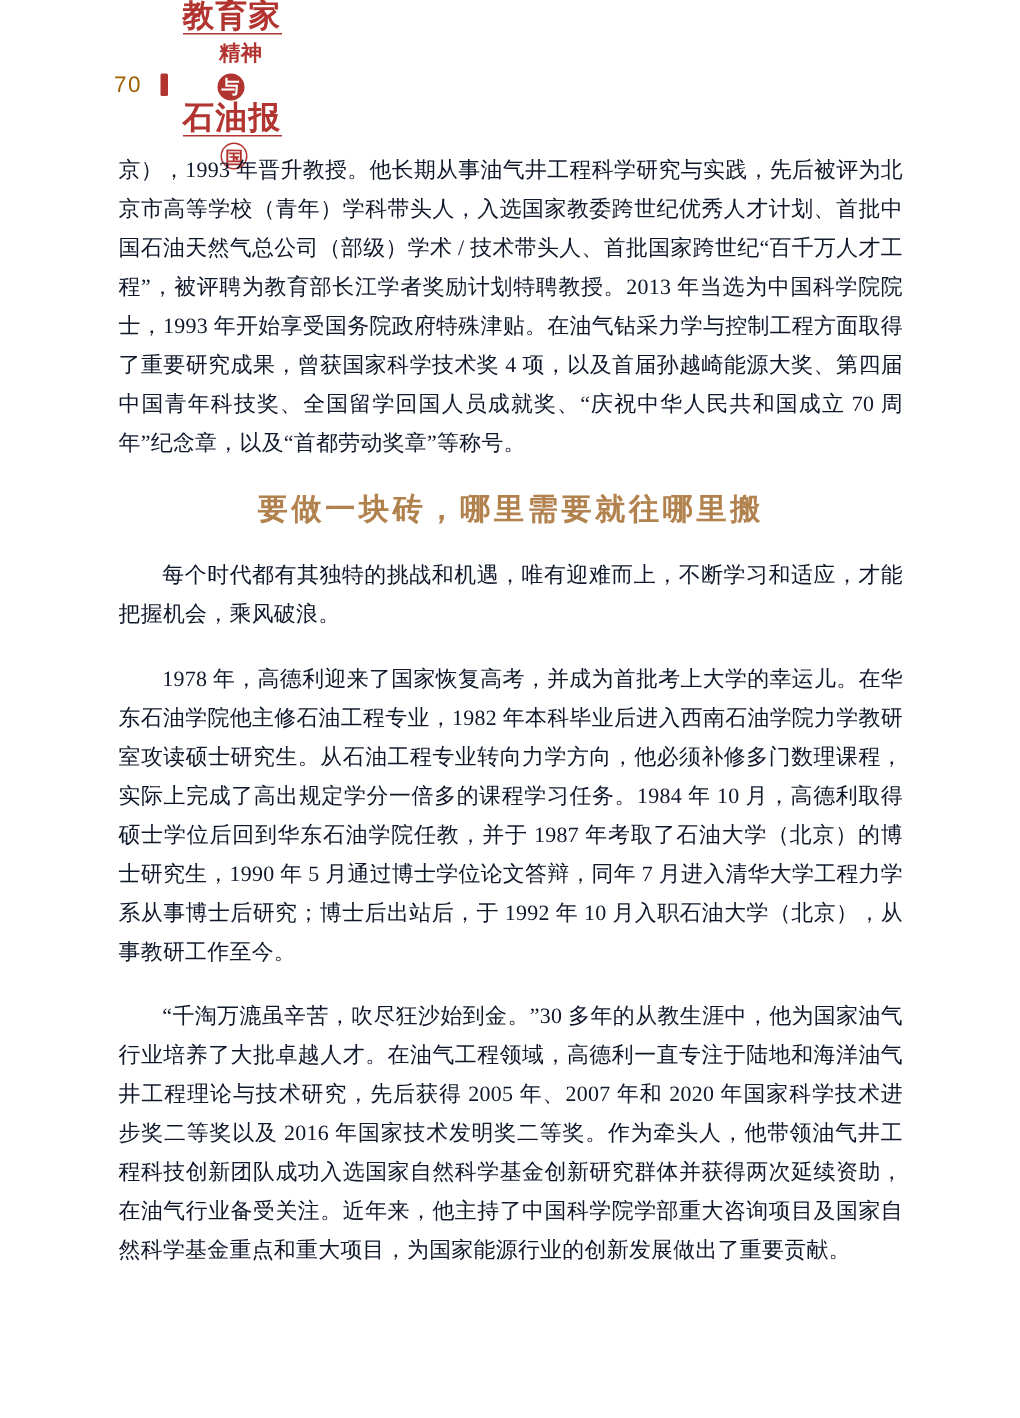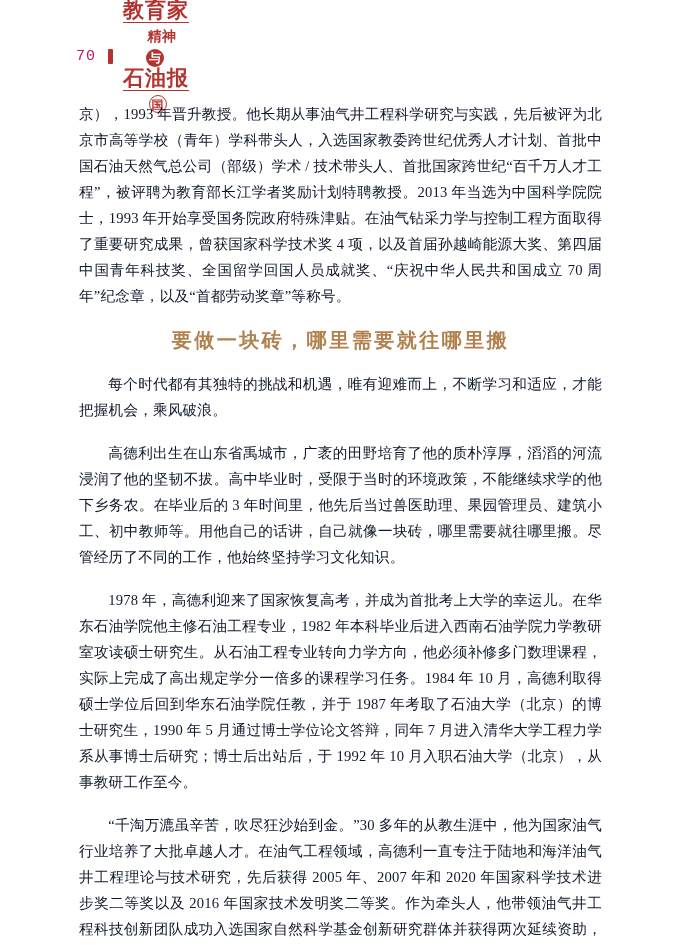--- a/index.html
+++ b/index.html
@@ -15,23 +15,23 @@
   
   .header {
     position: absolute;
     top: 42px;
     left: 76px;
     display: flex;
     align-items: center;
     height: 28px;
   }
   .page-number {
-    font-family: Liberation Mono, monospace;
+    font-family: Liberation Sans, sans-serif;
     font-size: 15px;
-    color: #be185d;
+    color: #a16207;
     letter-spacing: 1px;
   }
   .header-bar {
     width: 5px;
     height: 15px;
     background: #b23430;
     margin: 0 10px 0 12px;
     border-radius: 1px;
   }
   .logo {
@@ -117,18 +117,17 @@
       <span class="logo-circle-filled">与</span>
       <span class="logo-seg-large">石油报</span>
       <span class="logo-circle-outline">国</span>
     </div>
   </div>
 
   <div class="content">
     <p>京），1993 年晋升教授。他长期从事油气井工程科学研究与实践，先后被评为北京市高等学校（青年）学科带头人，入选国家教委跨世纪优秀人才计划、首批中国石油天然气总公司（部级）学术 / 技术带头人、首批国家跨世纪“百千万人才工程”，被评聘为教育部长江学者奖励计划特聘教授。2013 年当选为中国科学院院士，1993 年开始享受国务院政府特殊津贴。在油气钻采力学与控制工程方面取得了重要研究成果，曾获国家科学技术奖 4 项，以及首届孙越崎能源大奖、第四届中国青年科技奖、全国留学回国人员成就奖、“庆祝中华人民共和国成立 70 周年”纪念章，以及“首都劳动奖章”等称号。</p>
     <h2 class="section-heading">要做一块砖，哪里需要就往哪里搬</h2>
     <p class="indent">每个时代都有其独特的挑战和机遇，唯有迎难而上，不断学习和适应，才能把握机会，乘风破浪。</p>
-    <p class="indent">高德利出生在山东省禹城市，广袤的田野培育了他的质朴淳厚，滔滔的河流浸润了他的坚韧不拔。高中毕业时，受限于当时的环境政策，不能继续求学的他下乡务农。在毕业后的 3 年时间里，他先后当过兽医助理、果园管理员、建筑小工、初中教师等。用他自己的话讲，自己就像一块砖，哪里需要就往哪里搬。尽管经历了不同的工作，他始终坚持学习文化知识。</p>
     <p class="indent">1978 年，高德利迎来了国家恢复高考，并成为首批考上大学的幸运儿。在华东石油学院他主修石油工程专业，1982 年本科毕业后进入西南石油学院力学教研室攻读硕士研究生。从石油工程专业转向力学方向，他必须补修多门数理课程，实际上完成了高出规定学分一倍多的课程学习任务。1984 年 10 月，高德利取得硕士学位后回到华东石油学院任教，并于 1987 年考取了石油大学（北京）的博士研究生，1990 年 5 月通过博士学位论文答辩，同年 7 月进入清华大学工程力学系从事博士后研究；博士后出站后，于 1992 年 10 月入职石油大学（北京），从事教研工作至今。</p>
     <p class="indent">“千淘万漉虽辛苦，吹尽狂沙始到金。”30 多年的从教生涯中，他为国家油气行业培养了大批卓越人才。在油气工程领域，高德利一直专注于陆地和海洋油气井工程理论与技术研究，先后获得 2005 年、2007 年和 2020 年国家科学技术进步奖二等奖以及 2016 年国家技术发明奖二等奖。作为牵头人，他带领油气井工程科技创新团队成功入选国家自然科学基金创新研究群体并获得两次延续资助，在油气行业备受关注。近年来，他主持了中国科学院学部重大咨询项目及国家自然科学基金重点和重大项目，为国家能源行业的创新发展做出了重要贡献。</p>
   </div>
 
 </div>
 
 </body></html>

